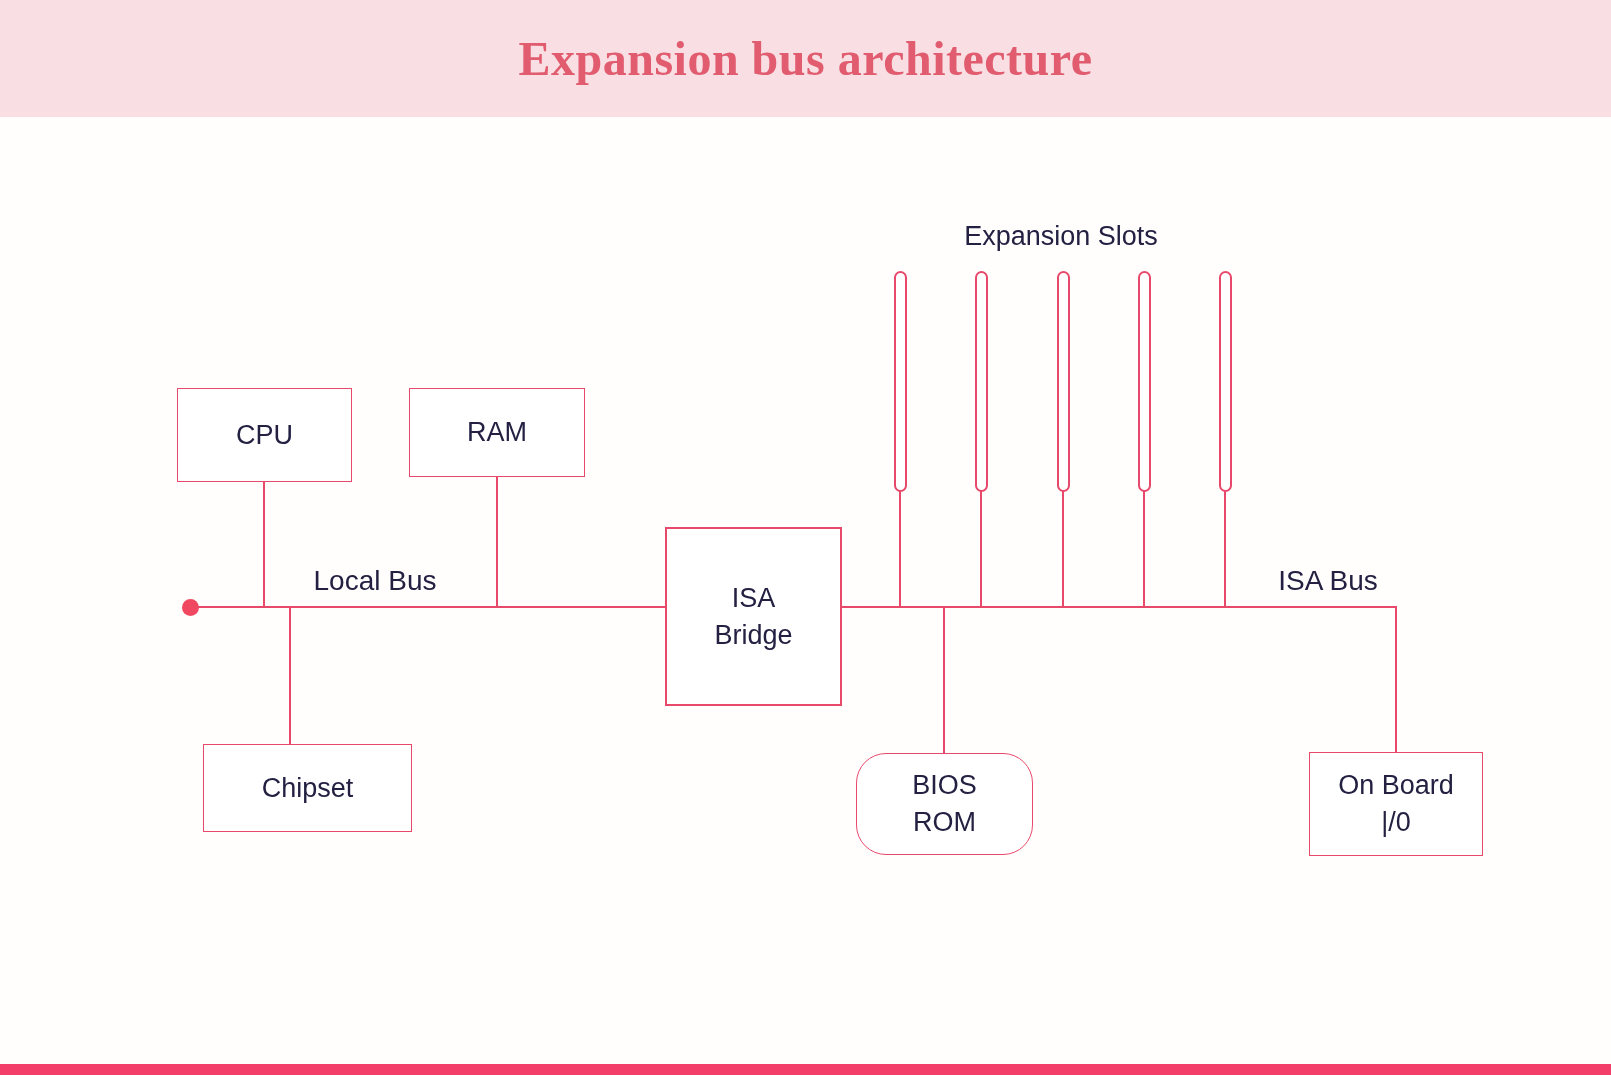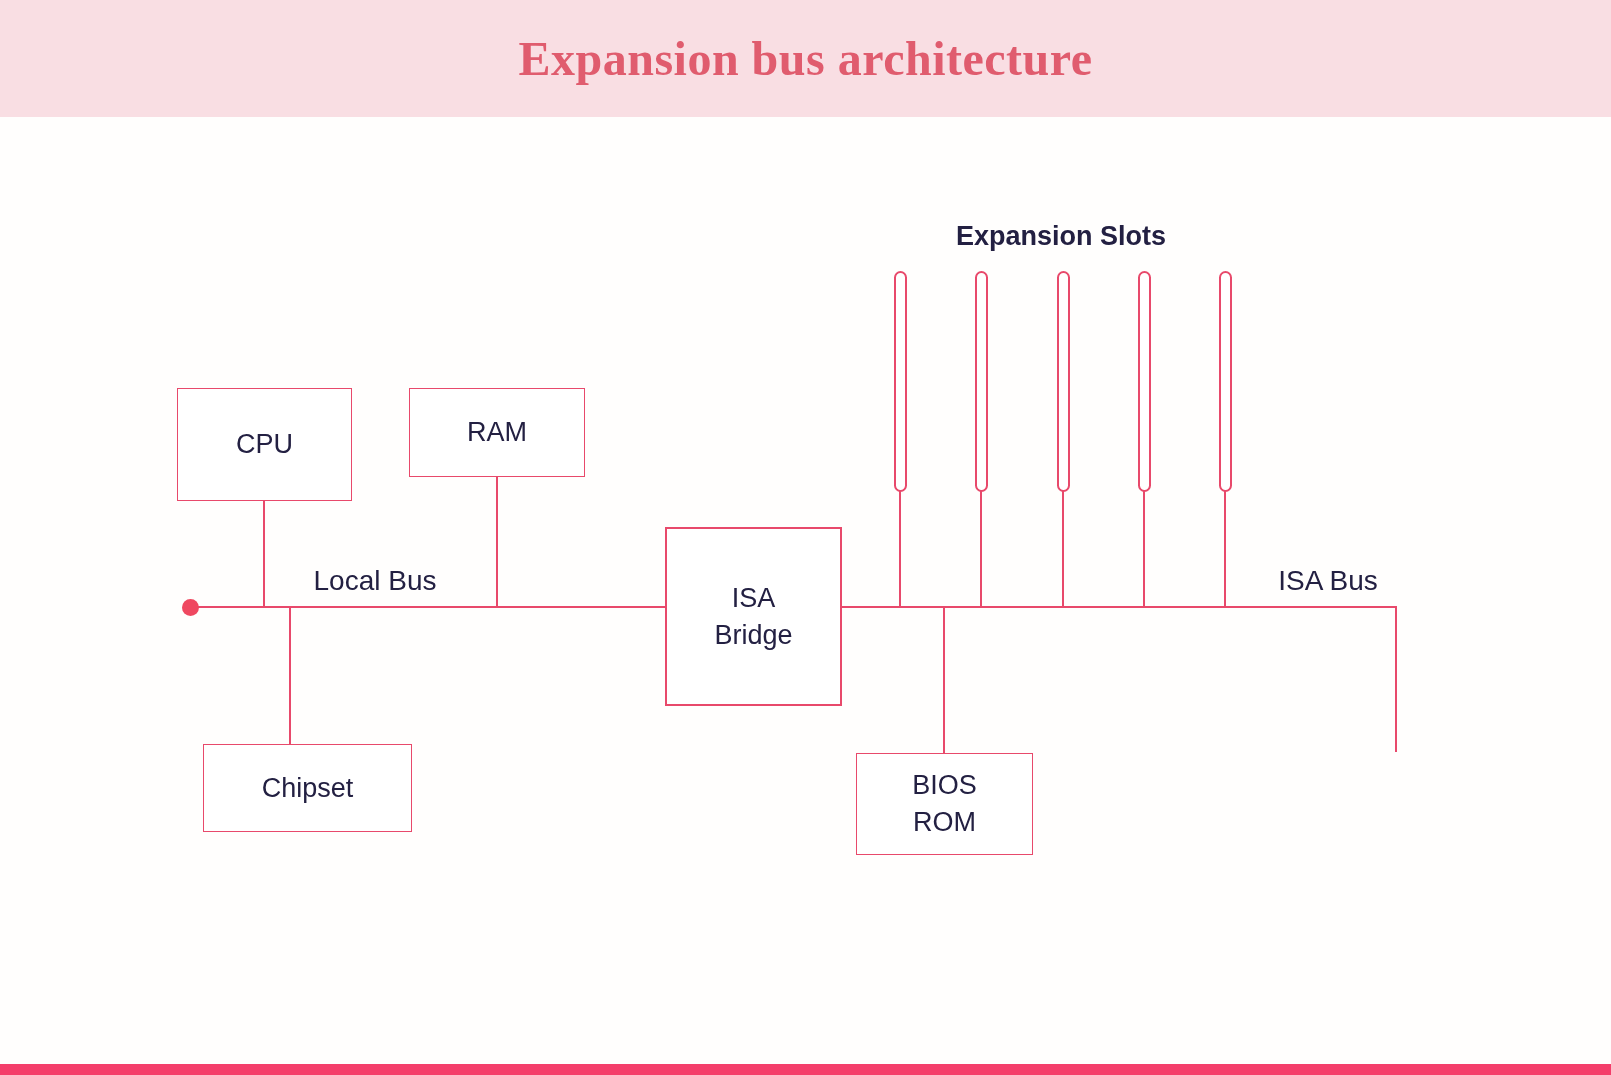--- a/index.html
+++ b/index.html
@@ -37,25 +37,25 @@
     border:1.5px solid var(--line);
     background:#ffffff;
     display:flex;flex-direction:column;align-items:center;justify-content:center;
     text-align:center;
     color:var(--node-text);
     font-size:27px;
     line-height:37px;
     box-sizing:border-box;
   }
   .node--thick{border-width:2.5px;margin-top:14px;}
-  .node-cpu{left:177px;top:388px;width:175px;height:113px;}
+  .node-cpu{left:177px;top:388px;width:175px;height:94px;}
   .node-ram{left:409px;top:388px;width:176px;height:89px;}
   .node-isa-bridge{left:665px;top:513px;width:177px;height:179px;}
   .node-chipset{left:203px;top:744px;width:209px;height:88px;align-items:center;}
-  .node-bios-rom{left:856px;top:753px;width:177px;height:102px;}
+  .node-bios-rom{left:856px;top:753px;width:177px;height:102px;border-radius:30px;}
   .node-onboard-io{left:1309px;top:752px;width:174px;height:104px;}
   .line{position:absolute;background:var(--line);}
   .line.h{height:2px;}
   .line.v{width:2px;}
   .local-bus{left:190px;top:606px;width:476px;}
   .isa-bus{left:841px;top:606px;width:556px;}
   .cpu-conn{left:263px;top:477px;height:130px;}
   .ram-conn{left:496px;top:477px;height:130px;}
   .chipset-conn{left:289px;top:607px;height:145px;}
   .bios-conn{left:943px;top:607px;height:146px;}
@@ -76,21 +76,21 @@
   }
   .bus-label{
     position:absolute;
     transform:translateX(-50%);
     font-size:28px;
     color:var(--node-text);
     white-space:nowrap;
   }
   .label-local-bus{left:375px;top:565px;}
   .label-isa-bus{left:1328px;top:565px;}
-  .label-expansion-slots{left:1061px;top:221px;font-size:27px;font-weight:bold;}
+  .label-expansion-slots{left:1061px;top:221px;font-size:27px;}
   .bottom-bar{
     position:absolute;left:0;top:1064px;
     width:100%;height:11px;
     background:var(--bottom-bar);
   }
 </style>
 </head>
 <body>
 
 <div class="page">
@@ -140,16 +140,20 @@
 
   <div class="node node-chipset">
     <span>Chipset</span>
   </div>
 
   <div class="node node-bios-rom">
     <span>BIOS</span>
     <span>ROM</span>
   </div>
 
+  <div class="node node-onboard-io">
+    <span>On Board</span>
+    <span>|/0</span>
+  </div>
 
   <div class="bottom-bar"></div>
 
 </div>
 
 </body></html>

